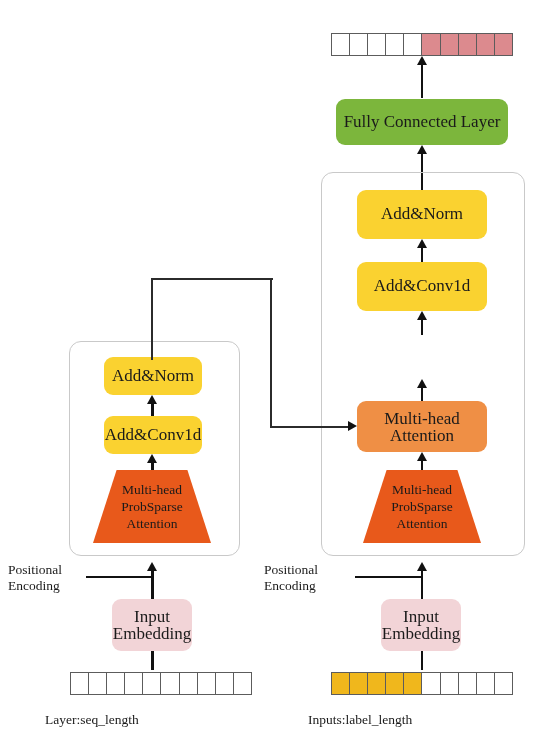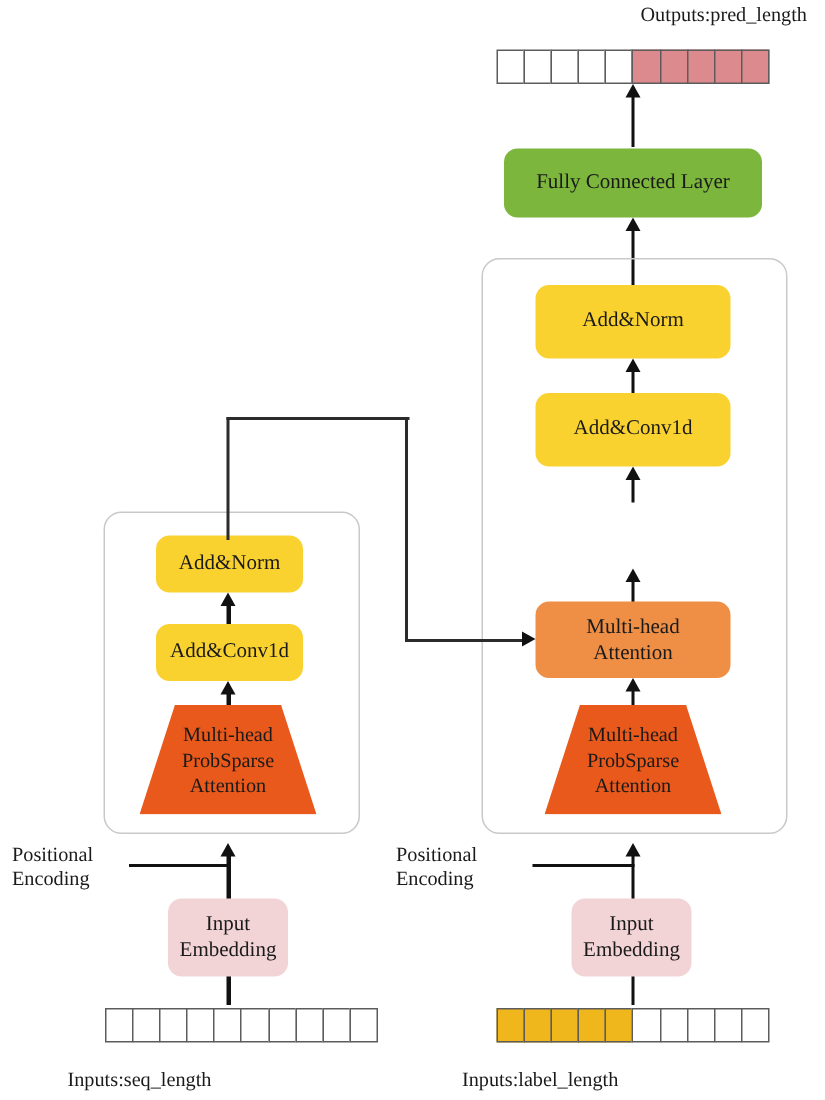--- a/index.html
+++ b/index.html
@@ -29,21 +29,21 @@
     background: transparent;
   }
   .node {
     position: absolute;
     border-radius: 9px;
     display: flex;
     align-items: center;
     justify-content: center;
     text-align: center;
     color: #1a1a1a;
-    font-size: 14px;
+    font-size: 17px;
     line-height: 16.5px;
     box-sizing: border-box;
   }
   .node.two-line { line-height: 17px; }
   .trap {
     position: absolute;
     display: flex;
     align-items: center;
     justify-content: center;
     text-align: center;
@@ -92,21 +92,20 @@
   .connector {
     position: absolute;
     background: #2b2b2b;
   }
 </style>
 </head>
 <body>
 
 <div id="canvas">
 
-  <div class="lbl" style="left:427px; top:2px;">Outputs:pred_length</div>
 
   <div class="seqbar" id="output-bar" style="left:331px; top:33px; width:182px; height:23px;">
       <div class="cell" style="background: rgb(255, 255, 255);"></div>
       <div class="cell" style="background: rgb(255, 255, 255);"></div>
       <div class="cell" style="background: rgb(255, 255, 255);"></div>
       <div class="cell" style="background: rgb(255, 255, 255);"></div>
       <div class="cell" style="background: rgb(255, 255, 255);"></div>
       <div class="cell" style="background: rgb(220, 138, 142);"></div>
       <div class="cell" style="background: rgb(220, 138, 142);"></div>
       <div class="cell" style="background: rgb(220, 138, 142);"></div>
@@ -208,21 +207,21 @@
       <div class="cell" style="background: rgb(255, 255, 255);"></div>
       <div class="cell" style="background: rgb(255, 255, 255);"></div>
       <div class="cell" style="background: rgb(255, 255, 255);"></div>
       <div class="cell" style="background: rgb(255, 255, 255);"></div>
       <div class="cell" style="background: rgb(255, 255, 255);"></div>
       <div class="cell" style="background: rgb(255, 255, 255);"></div>
       <div class="cell" style="background: rgb(255, 255, 255);"></div>
       <div class="cell" style="background: rgb(255, 255, 255);"></div>
       <div class="cell" style="background: rgb(255, 255, 255);"></div>
     </div>
-  <div class="lbl" style="left:45px; top:712px;">Inputs:seq_length</div>
+  <div class="lbl" style="left:45px; top:712px;">Layer:seq_length</div>
 
   <div class="connector" style="left:150.5px; top:278px; width:2.2px; height:82px;"></div>
   <div class="connector" style="left:150.5px; top:278px; width:122px; height:2.2px;"></div>
   <div class="connector" style="left:270.3px; top:278px; width:2.2px; height:149px;"></div>
   <div class="connector" style="left:270.3px; top:425.5px; width:80px; height:2.2px;"></div>
   <div class="arrow-right" style="left:348px; top:421px;"></div>
 
 </div>
 
 </body></html>

